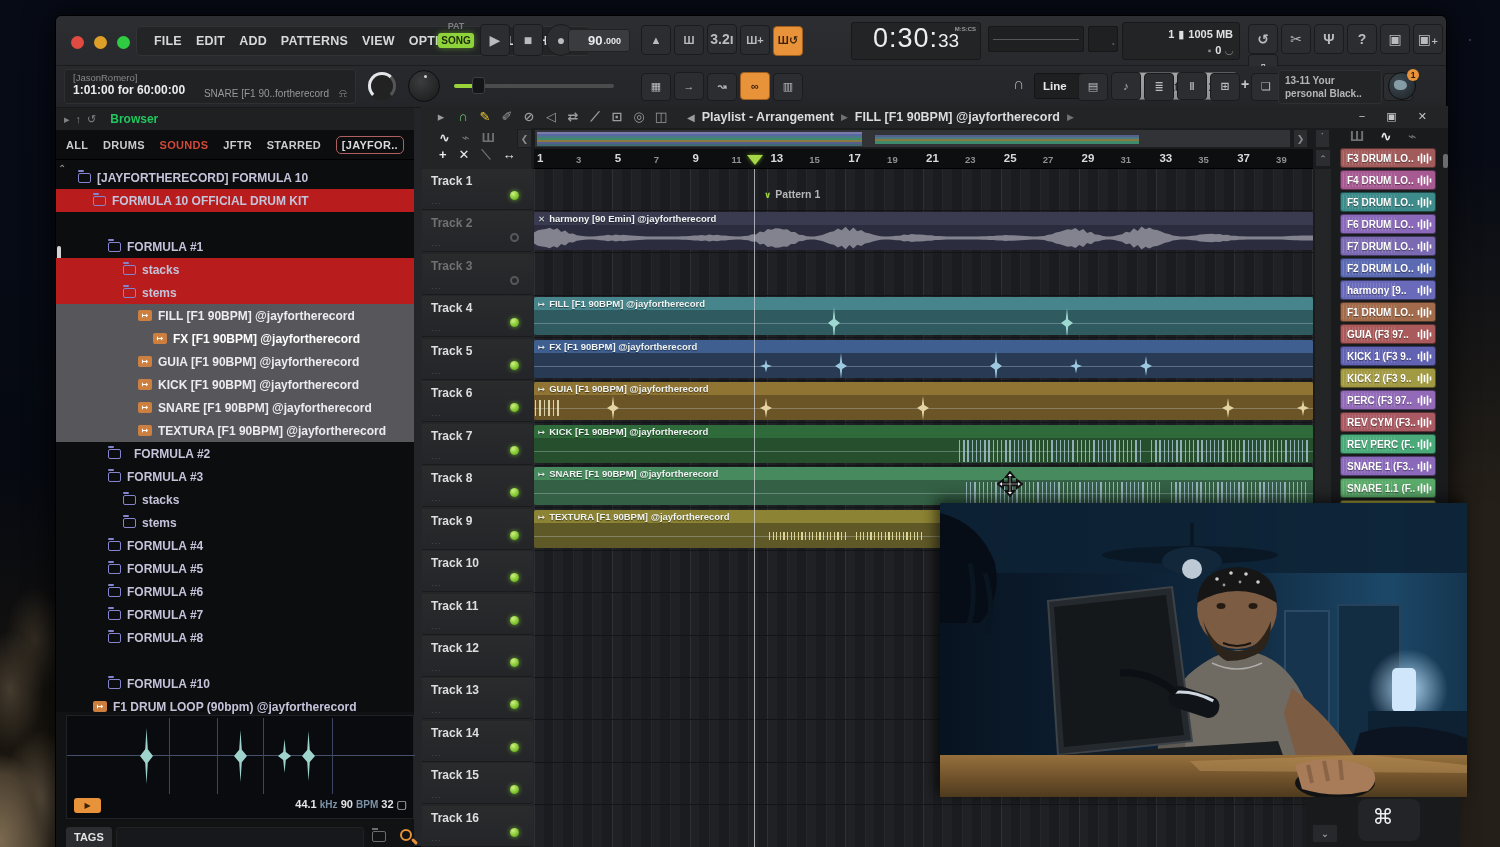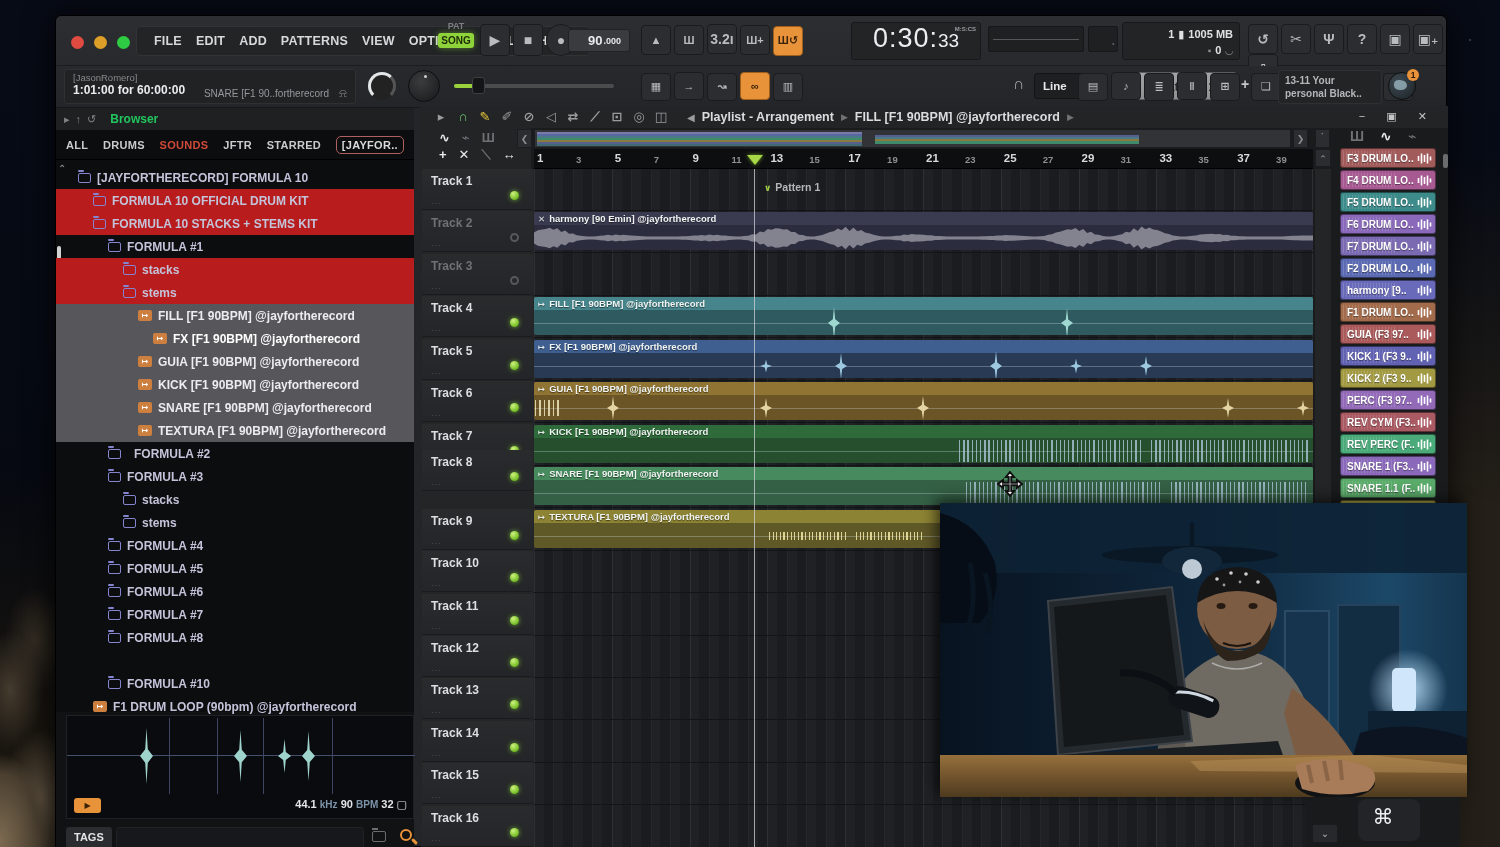--- a/index.html
+++ b/index.html
@@ -349,24 +349,20 @@
       <div id="br-scroll"></div>
       <div id="br-handle">▸</div>
     <div class="trow" style="top: 6px; padding-left: 22px;">
           <div class="fold-ico"></div>
           <div class="lbl">[JAYFORTHERECORD] FORMULA 10</div>
         </div>
         <div class="trow darkbg" style="top: 29px; padding-left: 37px;">
           <div class="fold-ico"></div>
           <div class="lbl">FORMULA 10 OFFICIAL DRUM KIT</div>
         </div>
-        <div class="trow darkbg" style="top: 52px; padding-left: 37px;">
-          <div class="fold-ico"></div>
-          <div class="lbl">FORMULA 10 STACKS + STEMS  KIT</div>
-        </div>
         <div class="trow" style="top: 75px; padding-left: 52px;">
           <div class="fold-ico"></div>
           <div class="lbl">FORMULA #1</div>
         </div>
         <div class="trow darkbg" style="top: 98px; padding-left: 67px;">
           <div class="fold-ico"></div>
           <div class="lbl">stacks</div>
         </div>
         <div class="trow darkbg" style="top: 121px; padding-left: 67px;">
           <div class="fold-ico"></div>
@@ -570,21 +566,21 @@
         <div class="thead" style="top: 212px; height: 41px;">
           <div class="nm">Track 6</div>
           <div class="dots">...</div>
           <div class="led on"></div>
         </div>
         <div class="thead" style="top: 255px; height: 41px;">
           <div class="nm">Track 7</div>
           <div class="dots">...</div>
           <div class="led on"></div>
         </div>
-        <div class="thead" style="top: 281px; height: 41px;">
+        <div class="thead" style="top: 297px; height: 41px;">
           <div class="nm">Track 8</div>
           <div class="dots">...</div>
           <div class="led on"></div>
         </div>
         <div class="thead" style="top: 340px; height: 41px;">
           <div class="nm">Track 9</div>
           <div class="dots">...</div>
           <div class="led on"></div>
         </div>
         <div class="thead" style="top: 382px; height: 41px;">
@@ -722,21 +718,21 @@
             </div>
           </div>
         </div>
         <div class="lane-row" style="top: 382px; height: 42px;"></div>
         <div class="lane-row" style="top: 425px; height: 42px;"></div>
         <div class="lane-row" style="top: 467px; height: 42px;"></div>
         <div class="lane-row" style="top: 509px; height: 42px;"></div>
         <div class="lane-row" style="top: 552px; height: 42px;"></div>
         <div class="lane-row" style="top: 594px; height: 42px;"></div>
         <div class="lane-row" style="top: 637px; height: 42px;"></div>
-        <div id="pat-marker" style="left: 230px; top: 12px;"><span class="v">∨</span><span>Pattern 1</span></div>
+        <div id="pat-marker" style="left: 230px; top: 19px;"><span class="v">∨</span><span>Pattern 1</span></div>
         <div id="playhead-line" style="left: 220px;"></div>
       </div>
     <div id="pl-scrollcol"></div>
     <div id="picker">
       <div id="picker-head">
           <span>Ш</span>
           <span class="on">∿</span>
           <span>⌁</span>
         </div>
       <div id="picker-list">

